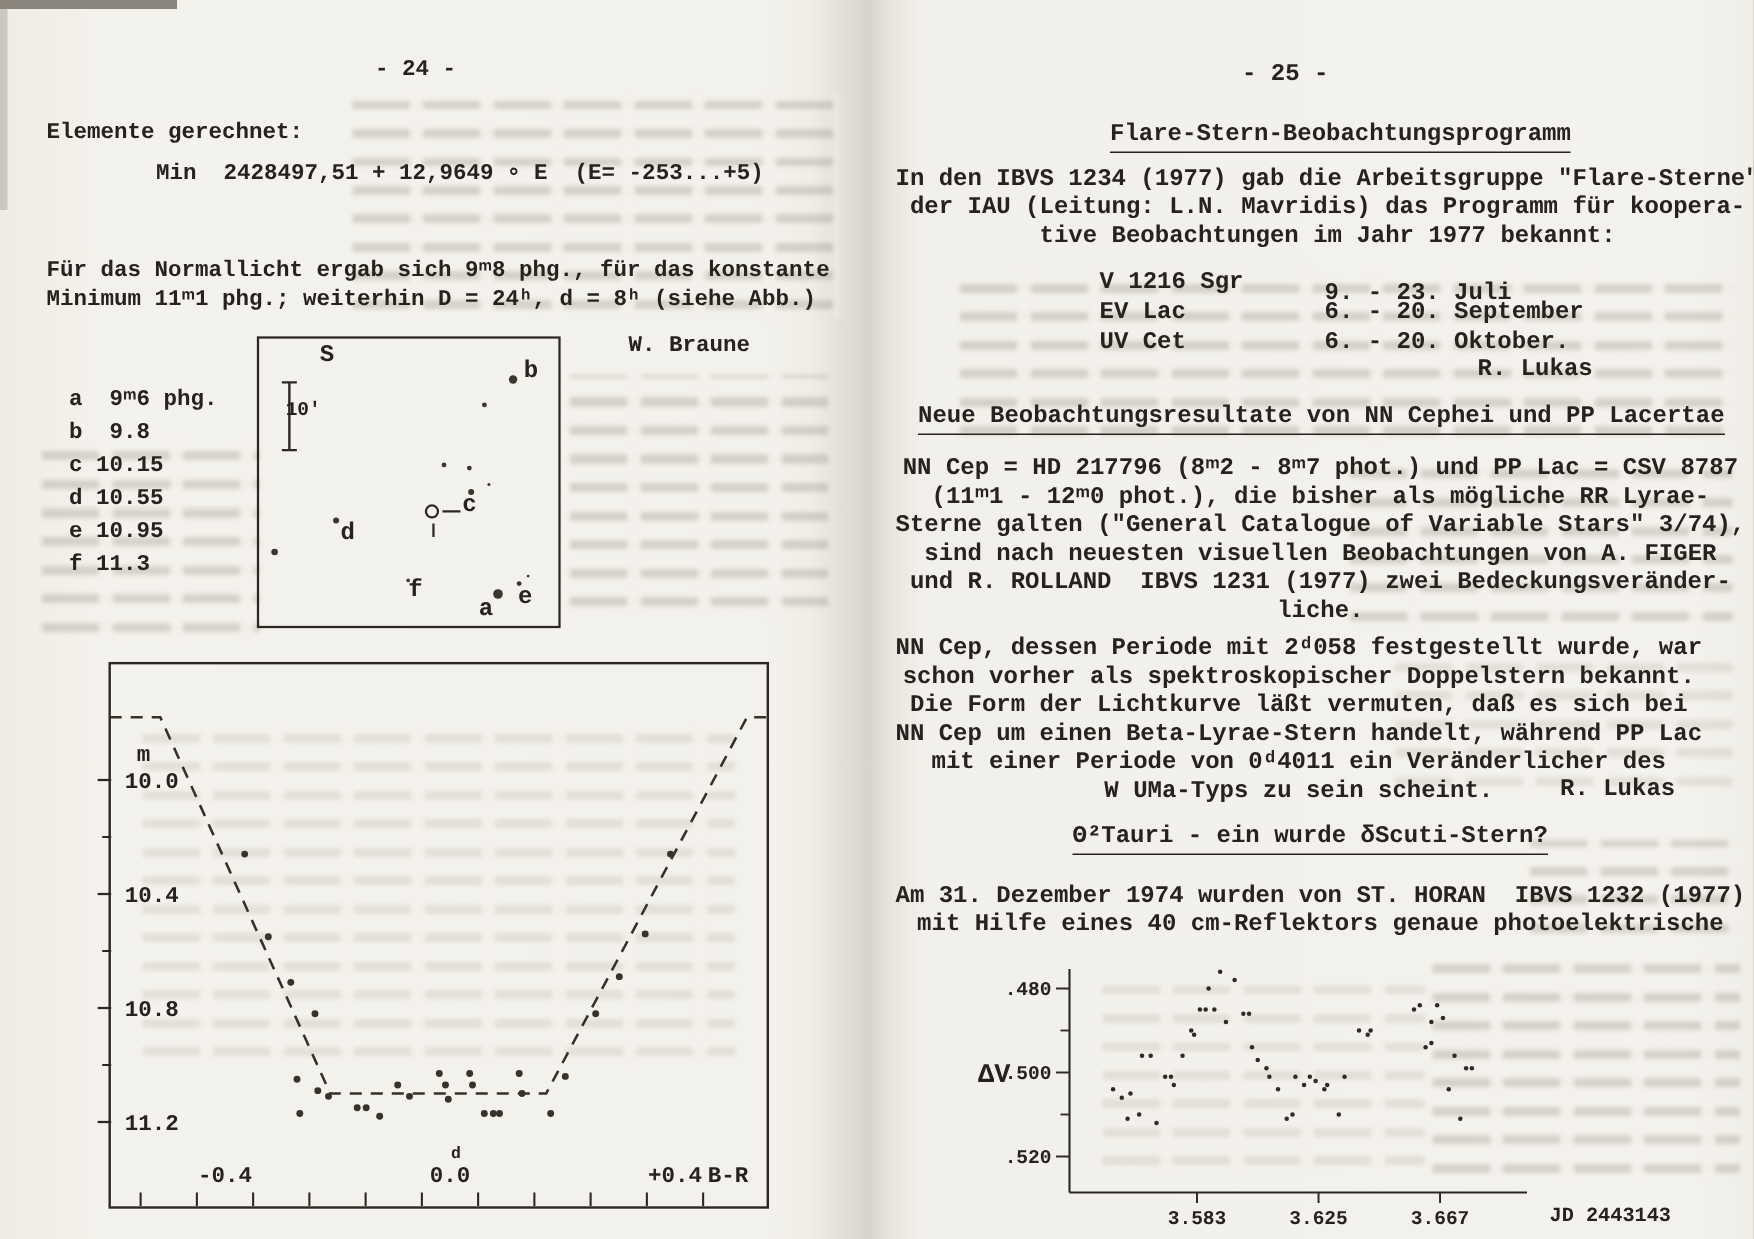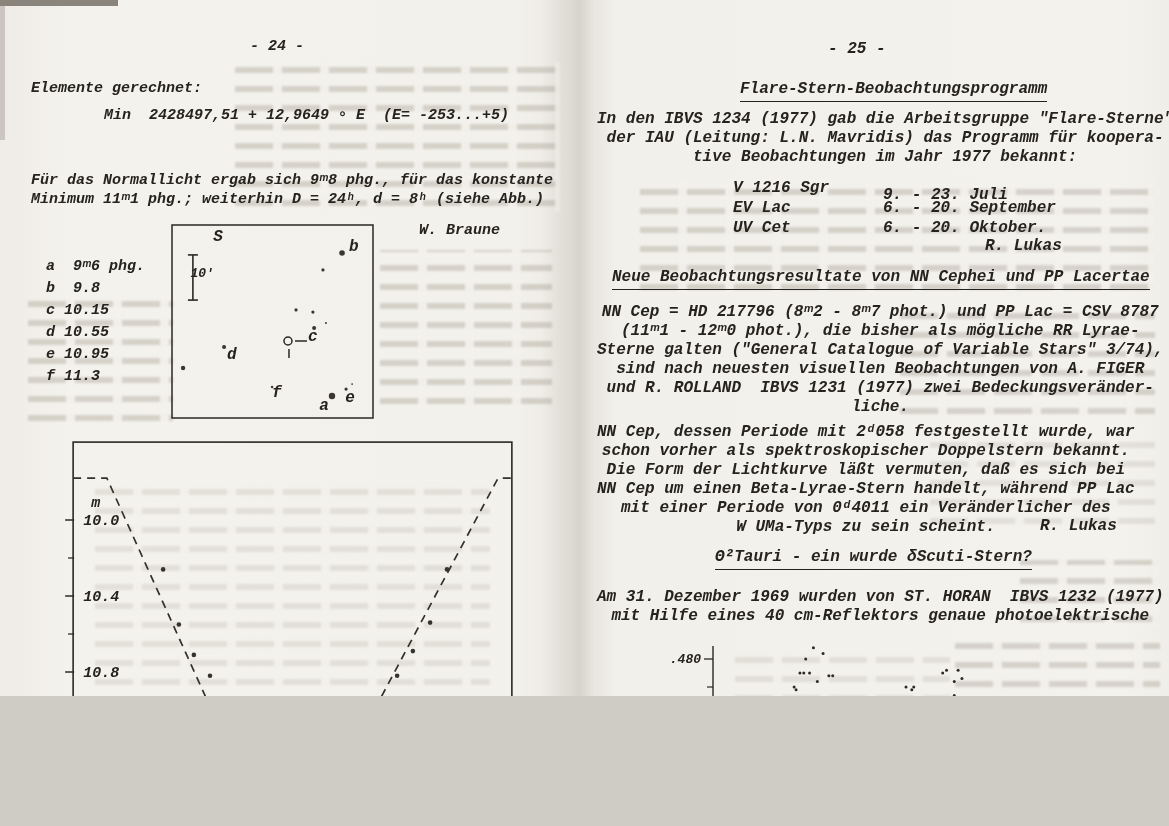--- a/index.html
+++ b/index.html
@@ -1,20 +1,20 @@
 <!DOCTYPE html>
 <html><head>
 <meta charset="utf-8">
 <style>
   html,body{margin:0;padding:0;background:#cfccc5;}
   .scan{
-    position:relative;width:1169px;height:696px;overflow:hidden;
+    position:relative;width:1169px;height:826px;overflow:hidden;
     background:linear-gradient(90deg,#eeece5 0,#f4f2ec 6%,#f3f1eb 44%,#eceae3 48%,#f2f0ea 53%,#f4f2ed 96%,#f0eee8 100%);
     font-family:"Liberation Mono","DejaVu Sans Mono",monospace;
-    font-weight:700;color:#26231f;font-style:italic;
+    font-weight:700;color:#26231f;
   }
   .tw{position:absolute;white-space:pre;line-height:19px;}
   .fs-left{font-size:15px;}
   .fs-right{font-size:16px;line-height:19px;text-align:center;}
   .heading{border-bottom:1.6px solid #26231f;padding-bottom:2px;}
   .chart{position:absolute;}
   svg text{font-family:"Liberation Mono","DejaVu Sans Mono",monospace;font-weight:700;fill:#26231f;}
   .ghost{
     position:absolute;pointer-events:none;
     background-image:
@@ -192,21 +192,21 @@
 schon vorher als spektroskopischer Doppelstern bekannt.
 Die Form der Lichtkurve läßt vermuten, daß es sich bei
 NN Cep um einen Beta-Lyrae-Stern handelt, während PP Lac
 mit einer Periode von 0ᵈ4011 ein Veränderlicher des
 W UMa-Typs zu sein scheint.</div>
 
   <div class="tw fs-right" style="left:1040px;top:517px;">R. Lukas</div>
 
   <div class="tw fs-right heading" style="left:715px;top:548px;">Θ²Tauri - ein wurde δScuti-Stern?</div>
 
-  <div class="tw fs-right" style="left:597px;top:588px;">Am 31. Dezember 1969 wurden von ST. HORAN  IBVS 1232 (1977)
+  <div class="tw fs-right" style="left:597px;top:588px;">Am 31. Dezember 1974 wurden von ST. HORAN  IBVS 1232 (1977)
 mit Hilfe eines 40 cm-Reflektors genaue photoelektrische</div>
 
   <svg id="dv-svg" class="chart" style="left:640px;top:630px;" width="500" height="196">
       <line x1="73" y1="16" x2="73" y2="165" stroke="#2b2823" stroke-width="1.4"></line>
       <line x1="73" y1="165" x2="378" y2="165" stroke="#2b2823" stroke-width="1.4"></line>
       <line x1="64" y1="28.99999999999995" x2="73" y2="28.99999999999995" stroke="#2b2823" stroke-width="1.3"></line>
       <text x="61" y="32.99999999999995" font-size="13" text-anchor="end">.480</text>
       <line x1="64" y1="85" x2="73" y2="85" stroke="#2b2823" stroke-width="1.3"></line>
       <text x="61" y="89" font-size="13" text-anchor="end">.500</text>
       <line x1="64" y1="141.00000000000006" x2="73" y2="141.00000000000006" stroke="#2b2823" stroke-width="1.3"></line>

